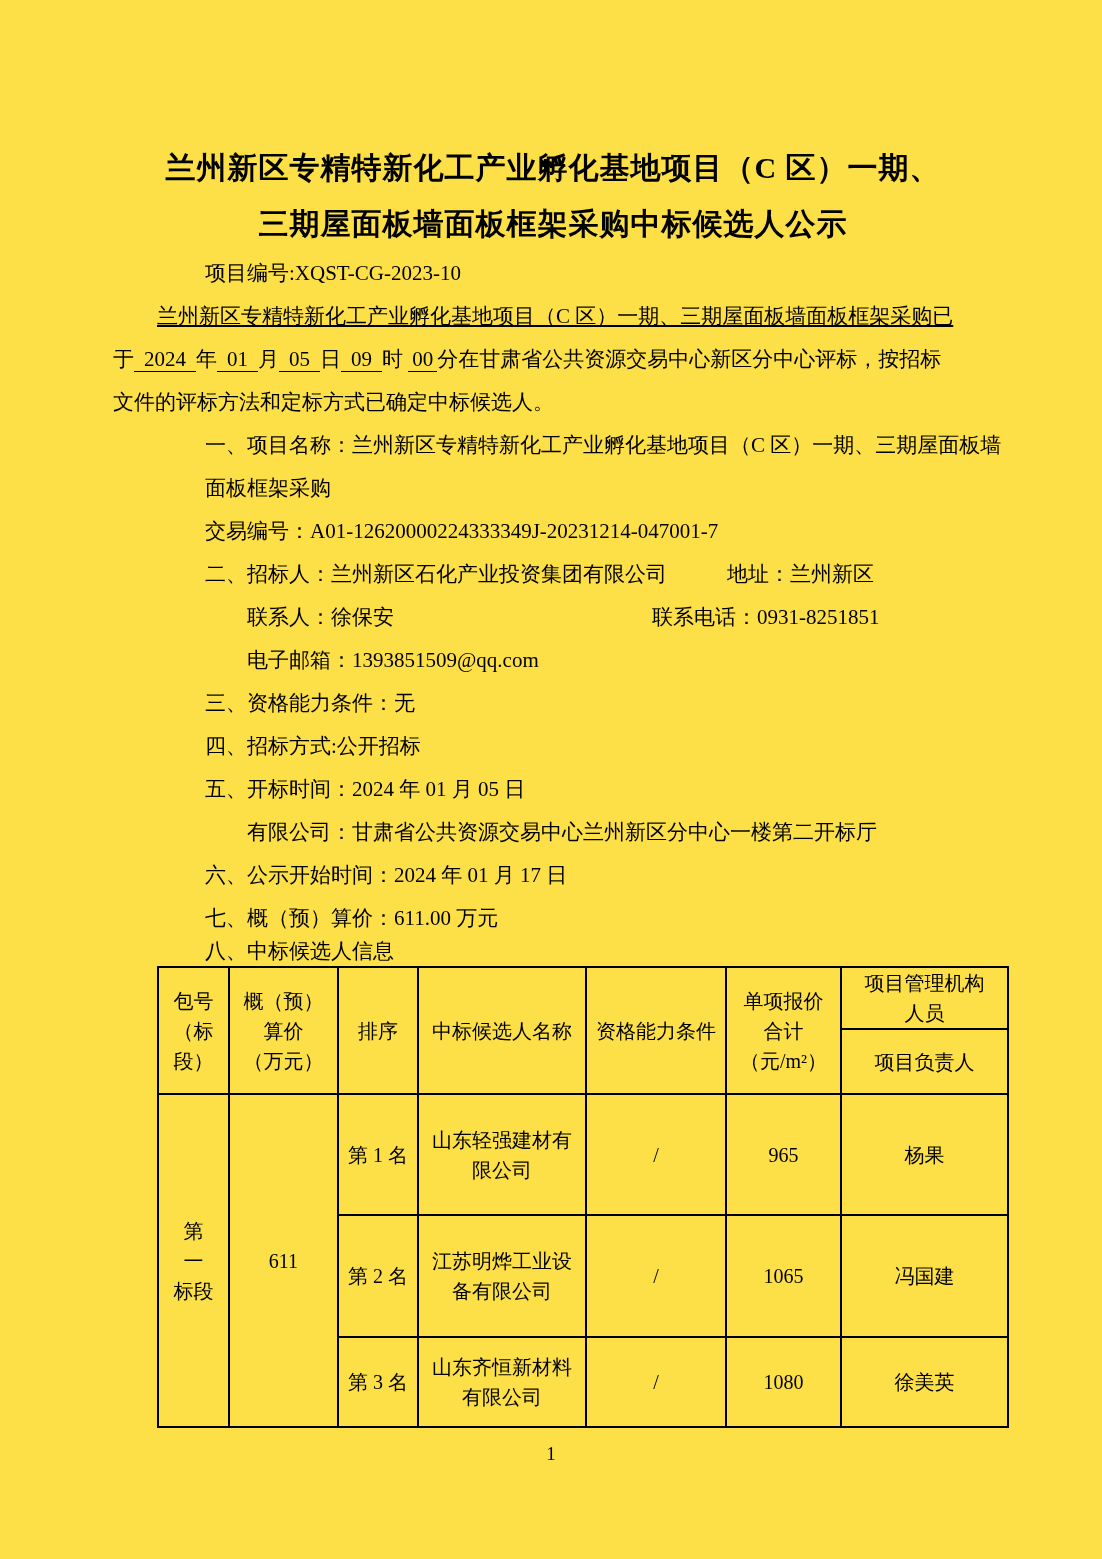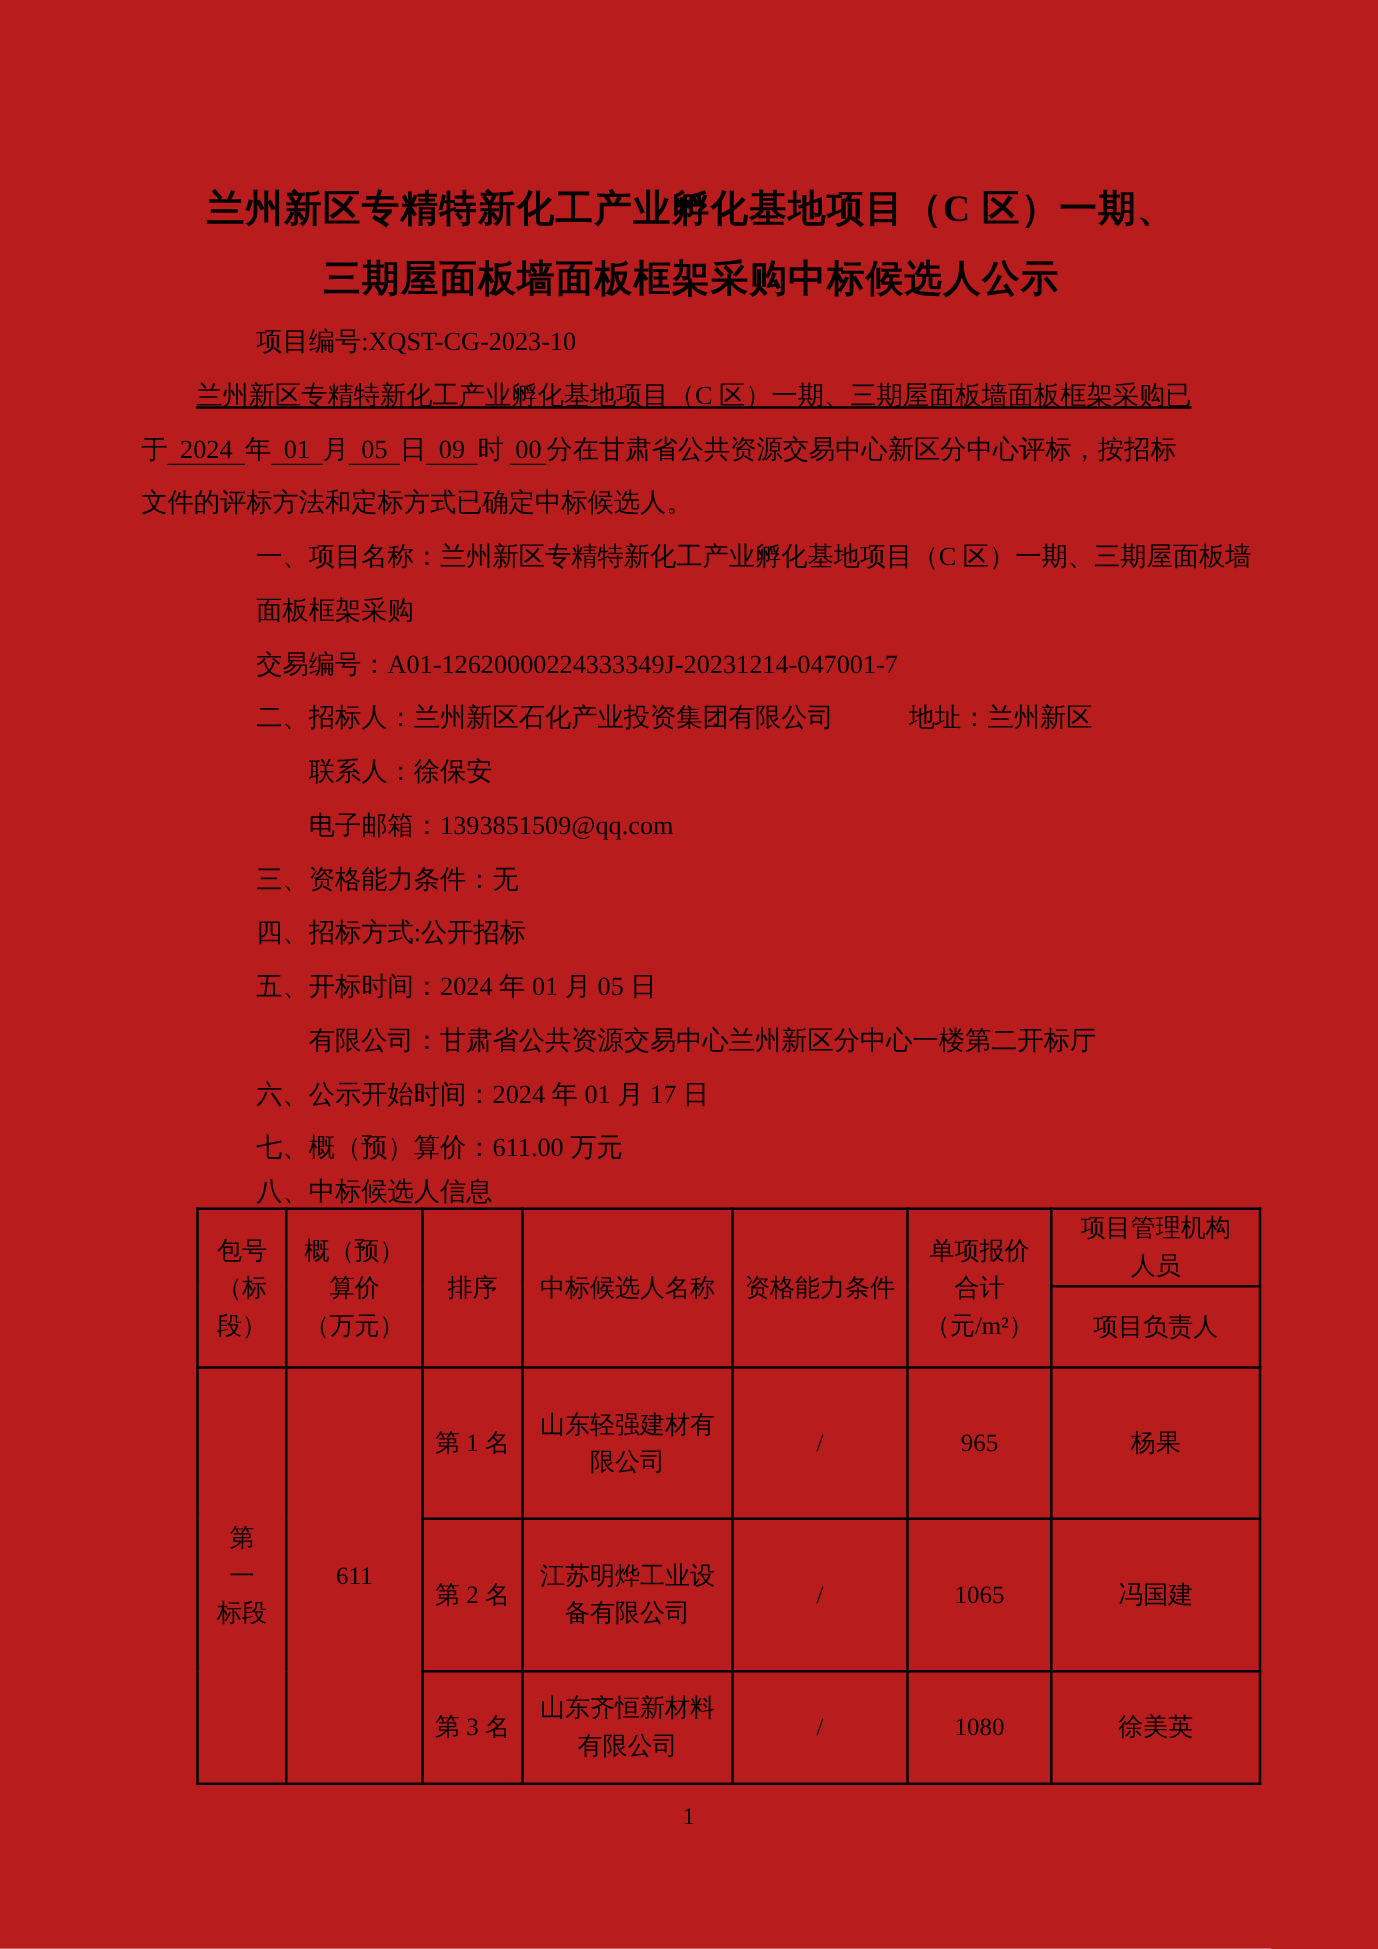--- a/index.html
+++ b/index.html
@@ -1,28 +1,28 @@
 <!DOCTYPE html>
 <html><head>
 <meta charset="utf-8">
 <style>
   html,body{margin:0;padding:0;background:#e8e8e8;}
   .page{
     position:relative;
     width:1102px;height:1559px;
-    background:#b91c1c;
+    background:#fde047;
     font-family:"Liberation Serif","DejaVu Serif",serif;
     color:#000;
     overflow:hidden;
   }
   .content{position:absolute;left:113px;top:140px;width:880px;}
   .title{font-size:30px;font-weight:bold;text-align:center;line-height:56px;height:112px;letter-spacing:1px;}
   .lines{margin-top:0;}
   .ln{position:relative;font-size:21px;height:43px;line-height:43px;white-space:nowrap;}
-  .ln.last{height:26px;line-height:26px;}
+  .ln.last{height:26px;line-height:26px;font-family:Liberation Mono, monospace;}
   .ind1{padding-left:92px;}
   .ind2{padding-left:134px;}
   .findent{padding-left:44px;text-decoration:underline;}
   .u{border-bottom:1.5px solid #000;padding:0 10px;}
   .u.tight{padding:0 4px;}
   .abs1{position:absolute;left:614px;top:0;}
   .abs2{position:absolute;left:539px;top:0;}
   .abs3{position:absolute;left:525px;top:0;}
   table.cand{
     border-collapse:collapse;
@@ -63,21 +63,21 @@
 
       <div class="ln"><span>于</span><span class="u">2024</span><span>年</span><span class="u">01</span><span>月</span><span class="u">05</span><span>日</span><span class="u">09</span><span>时</span> <span class="u tight">00</span><span>分在甘肃省公共资源交易中心新区分中心评标，按招标</span></div>
 
       <div class="ln">文件的评标方法和定标方式已确定中标候选人。</div>
 
       <div class="ln ind1">一、项目名称：兰州新区专精特新化工产业孵化基地项目（C 区）一期、三期屋面板墙</div>
       <div class="ln ind1">面板框架采购</div>
       <div class="ln ind1">交易编号：A01-12620000224333349J-20231214-047001-7</div>
 
       <div class="ln ind1"><span>二、招标人：兰州新区石化产业投资集团有限公司</span><span class="abs1">地址：兰州新区</span></div>
-      <div class="ln ind2"><span>联系人：徐保安</span></div>
+      <div class="ln ind2"><span>联系人：徐保安</span><span class="abs2">联系电话：0931-8251851</span></div>
       <div class="ln ind2">电子邮箱：1393851509@qq.com</div>
 
       <div class="ln ind1">三、资格能力条件：无</div>
       <div class="ln ind1">四、招标方式:公开招标</div>
       <div class="ln ind1">五、开标时间：2024 年 01 月 05 日</div>
       <div class="ln ind2">有限公司：甘肃省公共资源交易中心兰州新区分中心一楼第二开标厅</div>
 
       <div class="ln ind1"><span>六、公示开始时间：2024 年 01 月 17 日</span></div>
 
       <div class="ln ind1">七、概（预）算价：611.00 万元</div>

